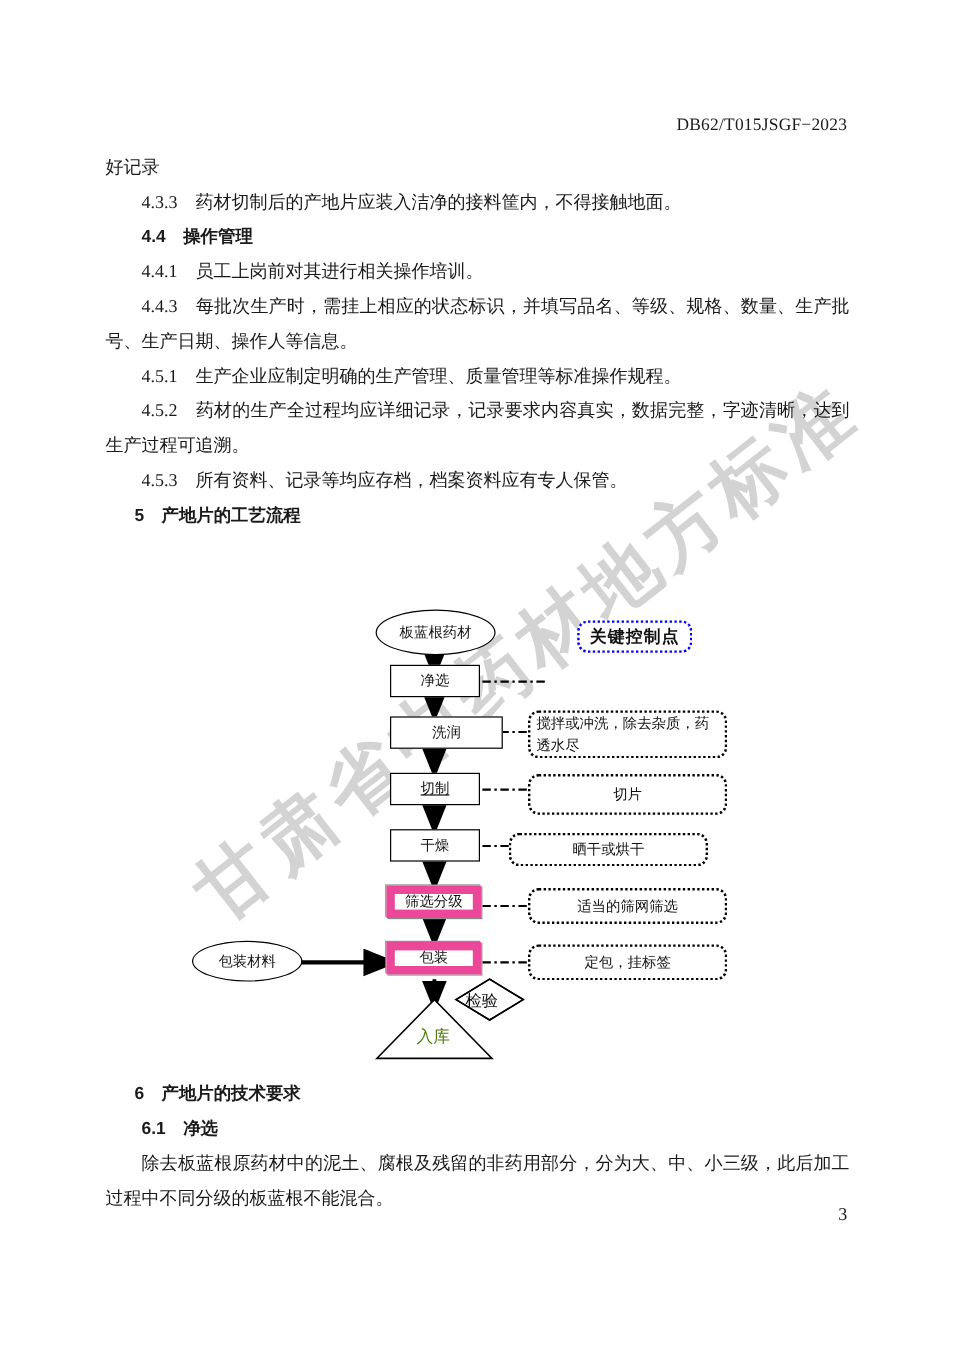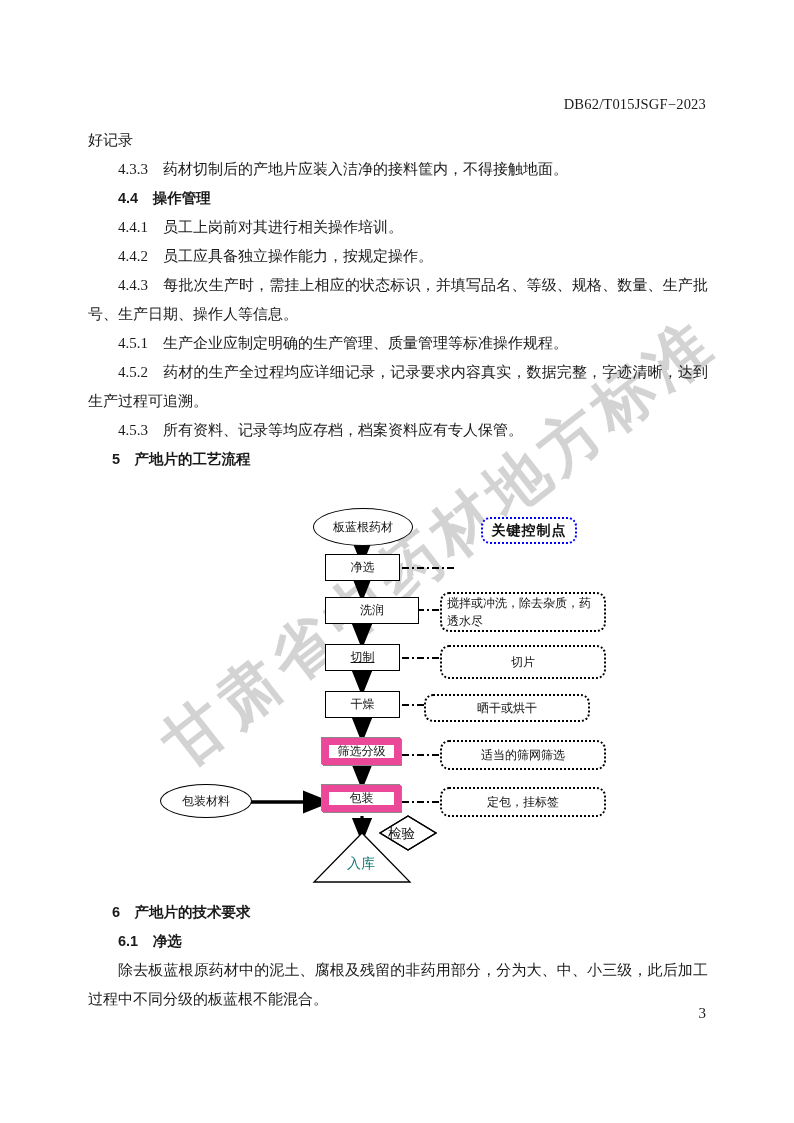--- a/index.html
+++ b/index.html
@@ -148,21 +148,21 @@
   }
   .diamond-label {
     position: absolute;
     font-size: 13.5px;
     color: #111;
     white-space: nowrap;
   }
   .tri-label {
     position: absolute;
     font-size: 14px;
-    color: #0f766e;
+    color: #4d7c0f;
     white-space: nowrap;
   }
   #flow svg {
     position: absolute;
     left: 0;
     top: 0;
     width: 794px;
     height: 392px;
     overflow: visible;
   }
@@ -187,21 +187,20 @@
 
   <div id="header">
     <div class="std-no">DB62/T015JSGF−2023</div>
   </div>
 
   <div id="content">
     <p class="p cont">好记录</p>
     <p class="p ind">4.3.3　药材切制后的产地片应装入洁净的接料筐内，不得接触地面。</p>
     <p class="p hd">4.4　操作管理</p>
     <p class="p ind">4.4.1　员工上岗前对其进行相关操作培训。</p>
-    <p class="p ind">4.4.2　员工应具备独立操作能力，按规定操作。</p>
     <p class="p ind">4.4.3　每批次生产时，需挂上相应的状态标识，并填写品名、等级、规格、数量、生产批号、生产日期、操作人等信息。</p>
     <p class="p ind">4.5.1　生产企业应制定明确的生产管理、质量管理等标准操作规程。</p>
     <p class="p ind">4.5.2　药材的生产全过程均应详细记录，记录要求内容真实，数据完整，字迹清晰，达到生产过程可追溯。</p>
     <p class="p ind">4.5.3　所有资料、记录等均应存档，档案资料应有专人保管。</p>
     <p class="p hd5">5　产地片的工艺流程</p>
   </div>
 
   <div id="flow">
 
     <svg viewBox="0 0 794 392">

